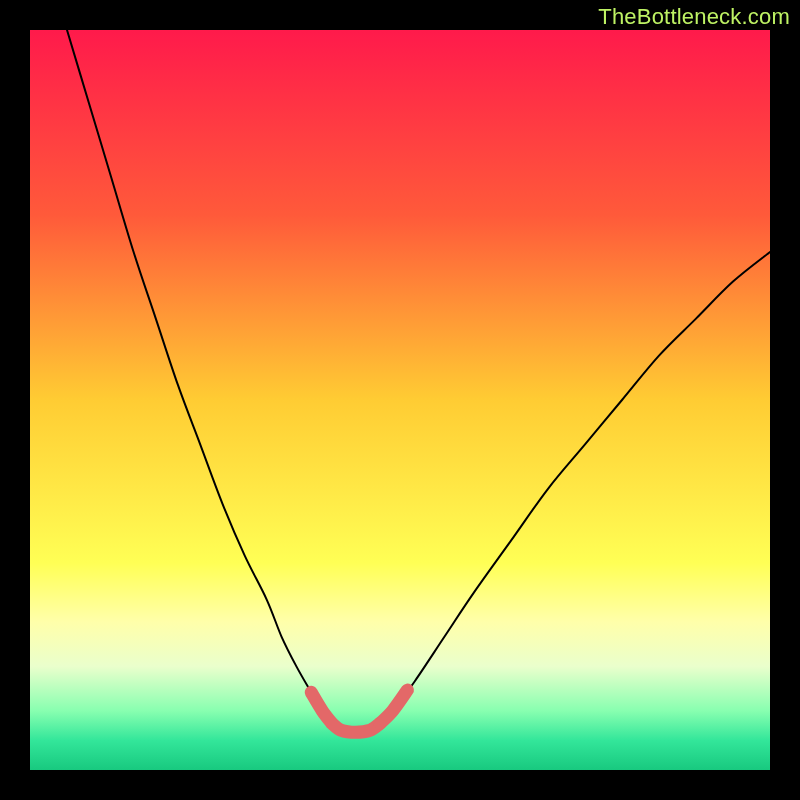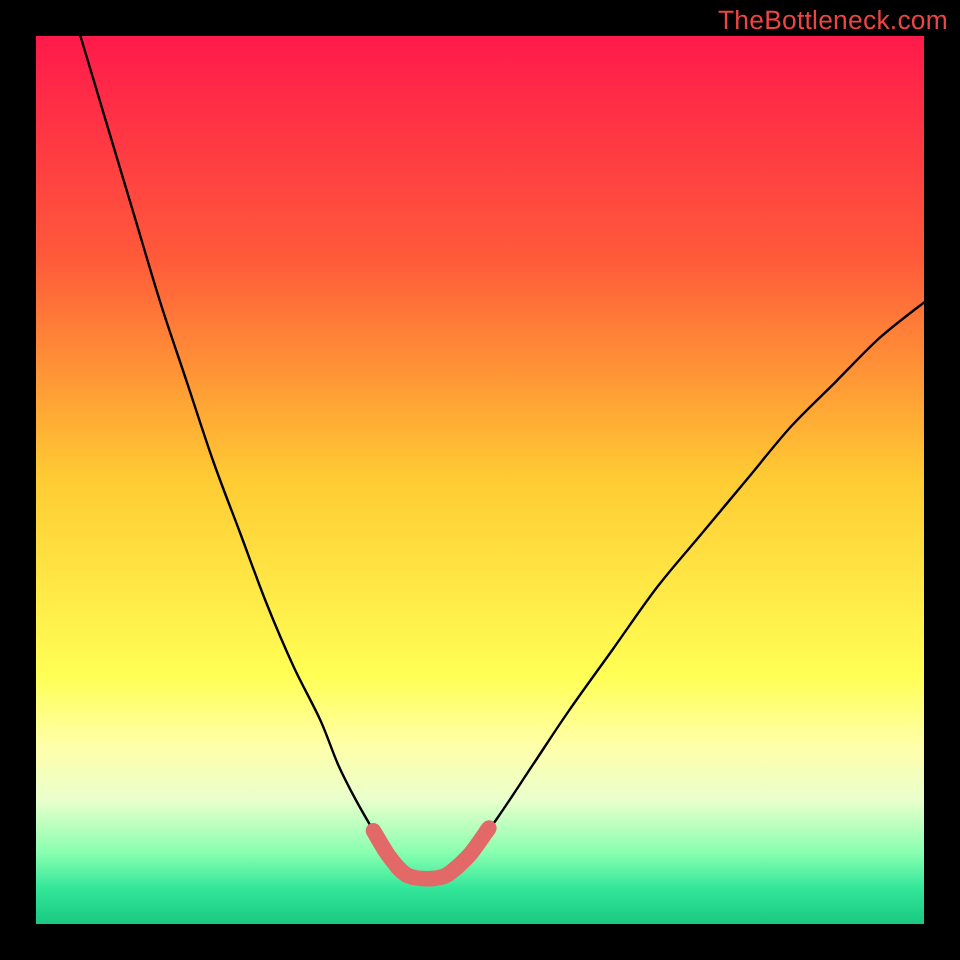--- a/index.html
+++ b/index.html
@@ -16,21 +16,21 @@
     left: 0;
     top: 0;
     width: 800px;
     height: 800px;
     background: #000;
   }
   .watermark {
     position: absolute;
     top: 4px;
     right: 10px;
-    color: #ef4444;
+    color: #bef264;
     font-size: 22px;
     font-weight: 500;
     letter-spacing: 0.2px;
   }
   .plot {
     position: absolute;
     left: 30px;
     top: 30px;
     width: 740px;
     height: 740px;

